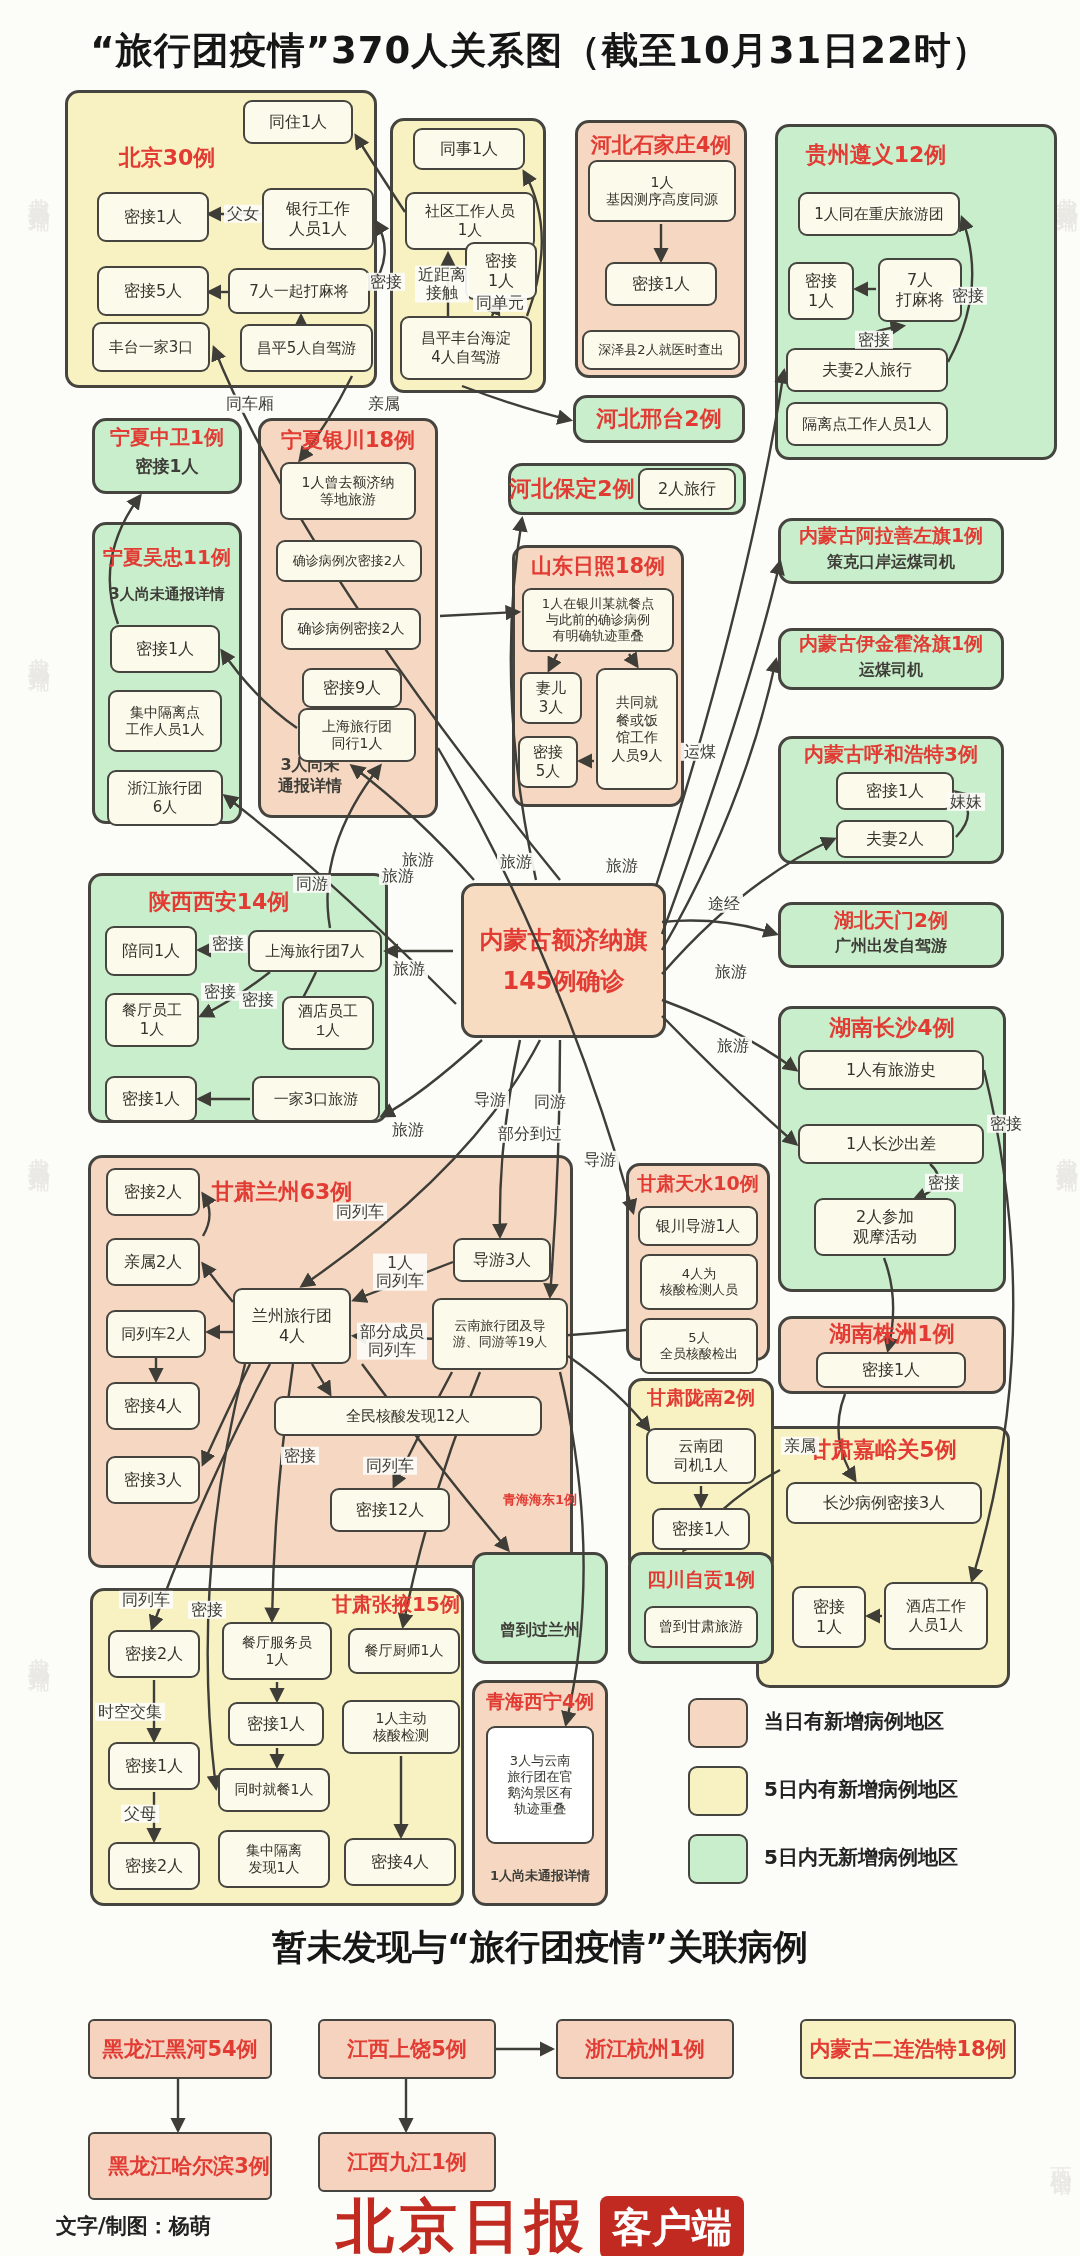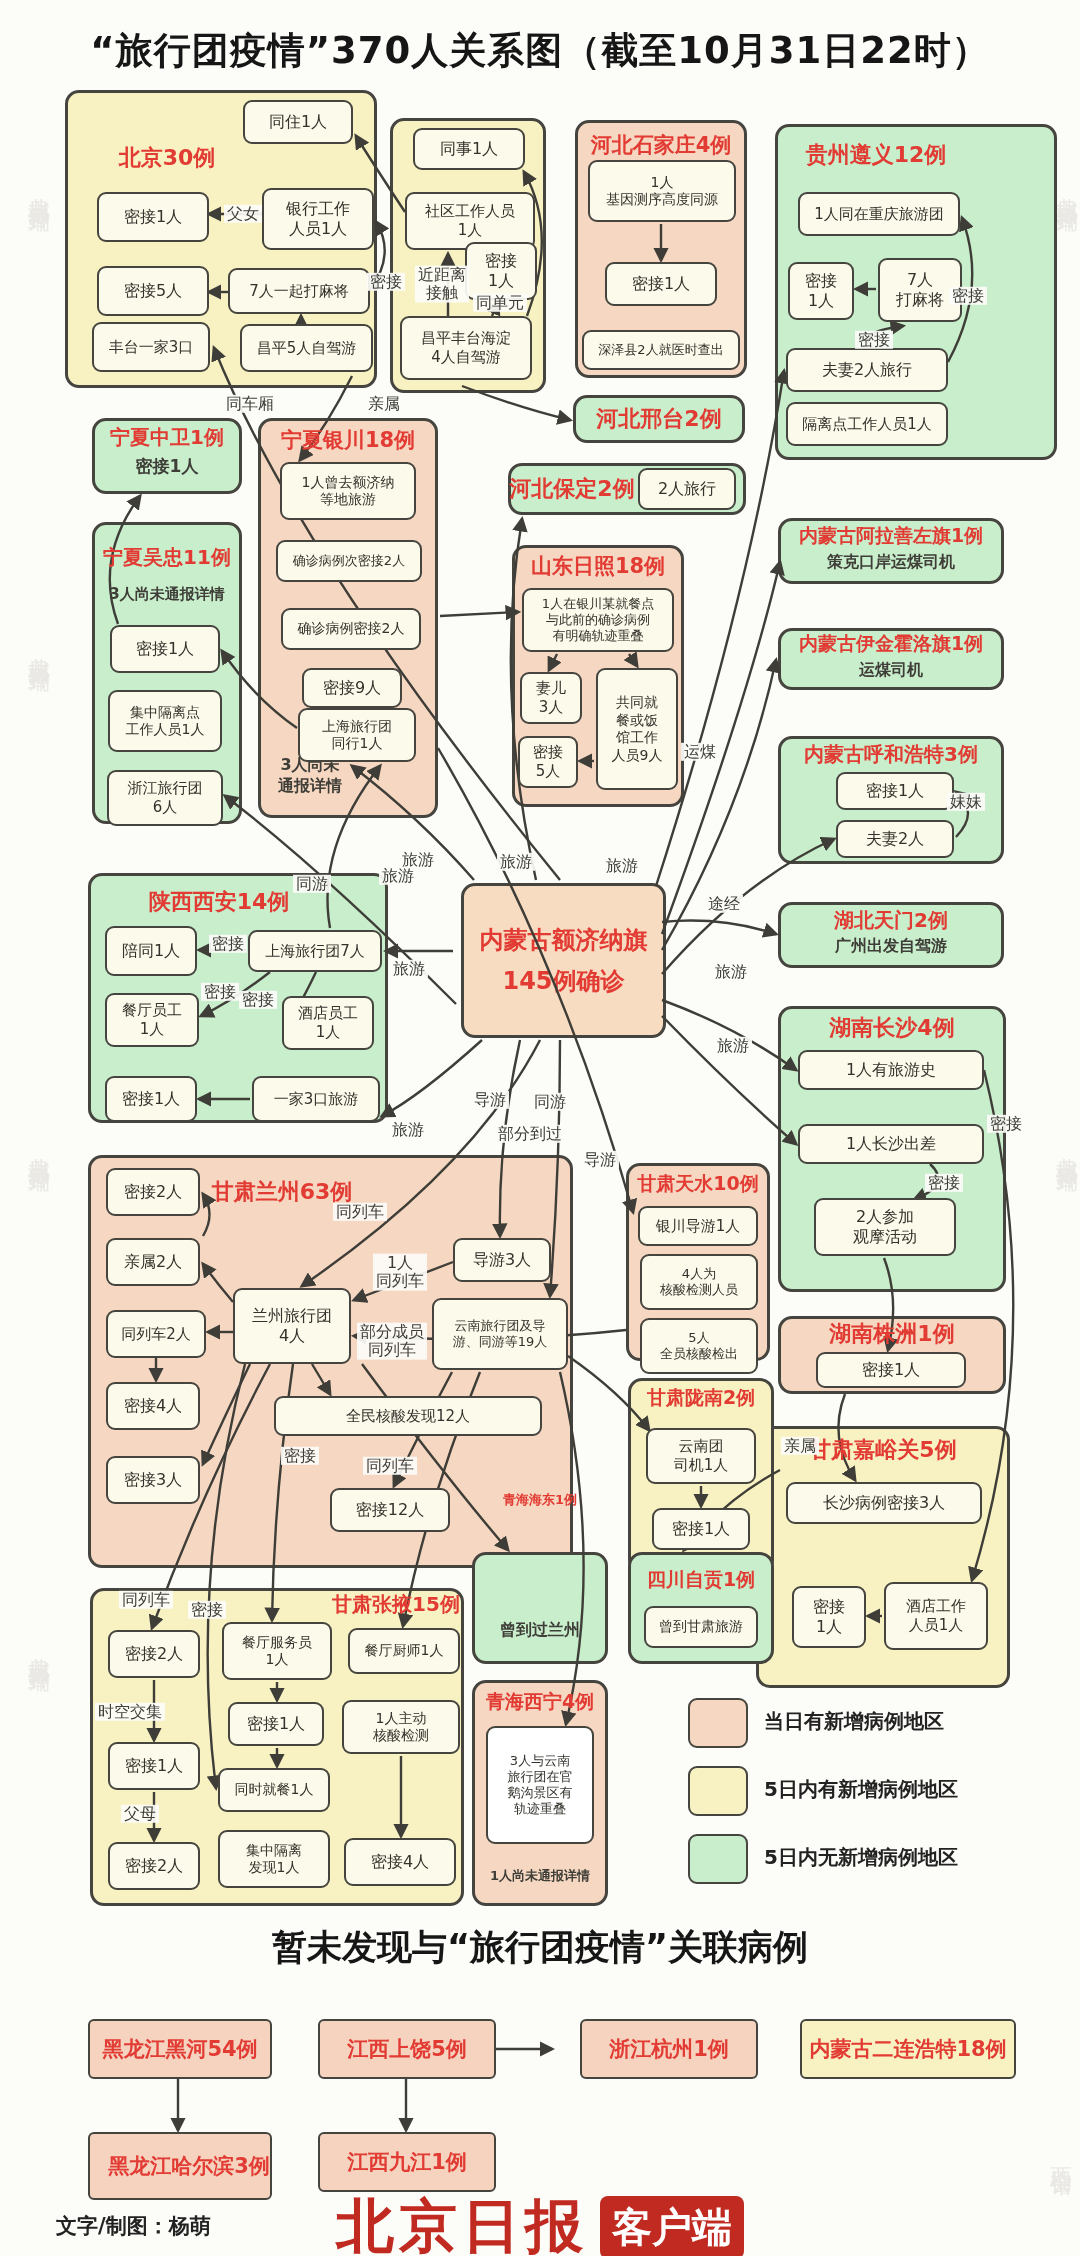--- a/index.html
+++ b/index.html
@@ -259,21 +259,21 @@
     <div class="node" style="left: 816px; top: 1352px; width: 150px; height: 36px;">密接1人</div>
     <div class="node" style="left: 786px; top: 1482px; width: 196px; height: 42px; font-size: 16px;">长沙病例密接3人</div>
     <div class="node" style="left: 792px; top: 1586px; width: 74px; height: 62px;">密接
 1人</div>
     <div class="node" style="left: 884px; top: 1582px; width: 104px; height: 68px; font-size: 15px;">酒店工作
 人员1人</div>
     <div class="node" style="left: 105px; top: 926px; width: 92px; height: 50px;">陪同1人</div>
     <div class="node" style="left: 248px; top: 930px; width: 134px; height: 42px; font-size: 15px;">上海旅行团7人</div>
     <div class="node" style="left: 105px; top: 993px; width: 94px; height: 54px; font-size: 15px;">餐厅员工
 1人</div>
-    <div class="node" style="left: 282px; top: 996px; width: 92px; height: 54px; font-size: 15px;">酒店员工
+    <div class="node" style="left: 282px; top: 996px; width: 92px; height: 54px; font-size: 15px; font-family: Liberation Mono, monospace;">酒店员工
 1人</div>
     <div class="node" style="left: 105px; top: 1076px; width: 92px; height: 46px;">密接1人</div>
     <div class="node" style="left: 252px; top: 1076px; width: 128px; height: 46px; font-size: 15px;">一家3口旅游</div>
     <div class="node" style="left: 106px; top: 1168px; width: 94px; height: 48px;">密接2人</div>
     <div class="node" style="left: 106px; top: 1238px; width: 94px; height: 48px;">亲属2人</div>
     <div class="node" style="left: 106px; top: 1310px; width: 100px; height: 48px; font-size: 15px;">同列车2人</div>
     <div class="node" style="left: 106px; top: 1382px; width: 94px; height: 48px;">密接4人</div>
     <div class="node" style="left: 106px; top: 1456px; width: 94px; height: 48px;">密接3人</div>
     <div class="node" style="left: 233px; top: 1288px; width: 118px; height: 76px; font-size: 16px;">兰州旅行团
 4人</div>
@@ -351,17 +351,17 @@
     <div class="edge-label" style="left: 130px; top: 1712px;">时空交集</div>
     <div class="edge-label" style="left: 140px; top: 1814px;">父母</div>
     <div class="legend-swatch pink" style="left: 688px; top: 1698px; width: 56px; height: 46px;"></div>
     <div class="legend-label" style="left: 764px; top: 1721px;">当日有新增病例地区</div>
     <div class="legend-swatch yellow" style="left: 688px; top: 1766px; width: 56px; height: 46px;"></div>
     <div class="legend-label" style="left: 764px; top: 1789px;">5日内有新增病例地区</div>
     <div class="legend-swatch green" style="left: 688px; top: 1834px; width: 56px; height: 46px;"></div>
     <div class="legend-label" style="left: 764px; top: 1857px;">5日内无新增病例地区</div>
     <div class="bbox pink" style="left: 88px; top: 2019px; width: 184px; height: 60px;">黑龙江黑河54例</div>
     <div class="bbox pink" style="left: 318px; top: 2019px; width: 178px; height: 60px;">江西上饶5例</div>
-    <div class="bbox pink" style="left: 556px; top: 2019px; width: 178px; height: 60px; margin-left: 24px;">浙江杭州1例</div>
+    <div class="bbox pink" style="left: 556px; top: 2019px; width: 178px; height: 60px;">浙江杭州1例</div>
     <div class="bbox yellow" style="left: 800px; top: 2019px; width: 216px; height: 60px;">内蒙古二连浩特18例</div>
     <div class="bbox pink" style="left: 88px; top: 2132px; width: 184px; height: 68px; padding-left: 18px;">黑龙江哈尔滨3例</div>
     <div class="bbox pink" style="left: 318px; top: 2132px; width: 178px; height: 60px;">江西九江1例</div>
   </div>
 
 </body></html>

